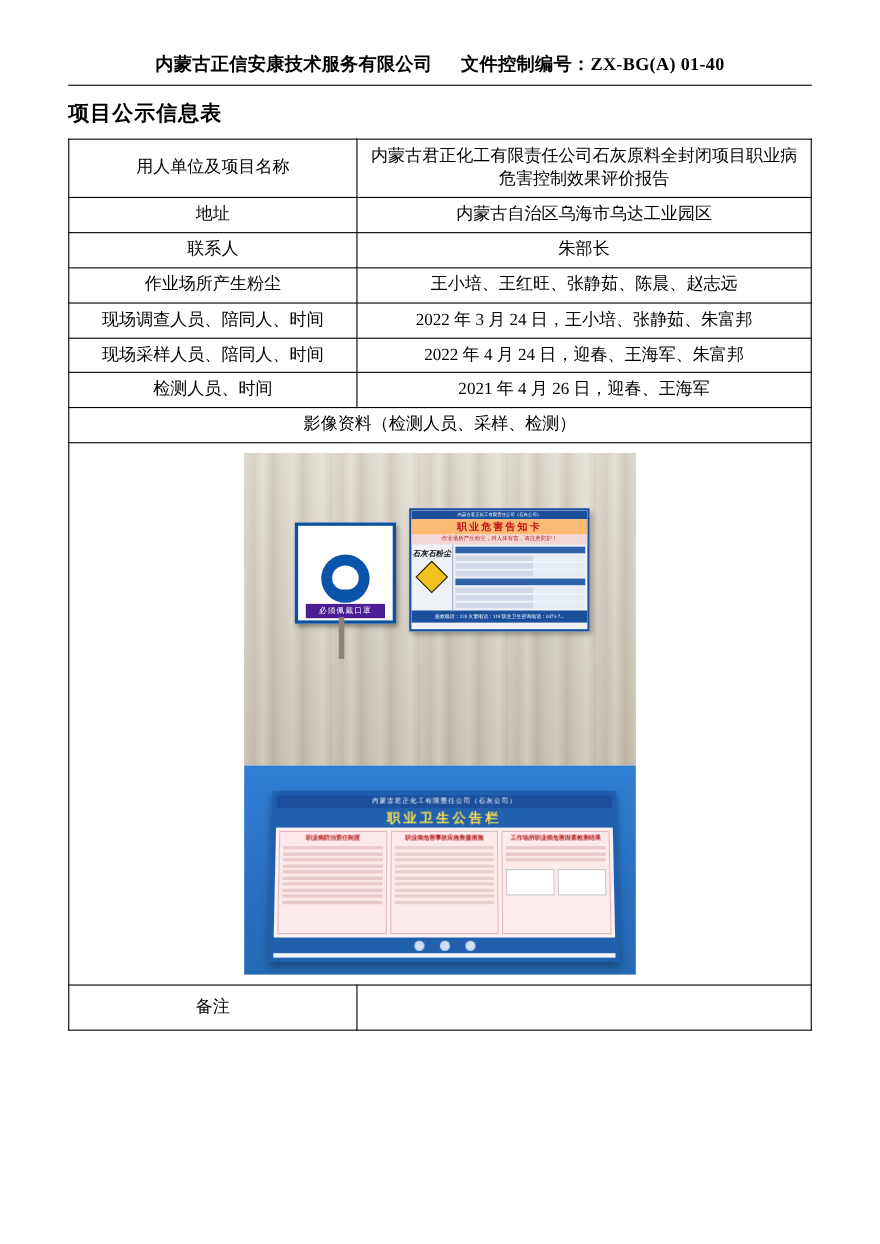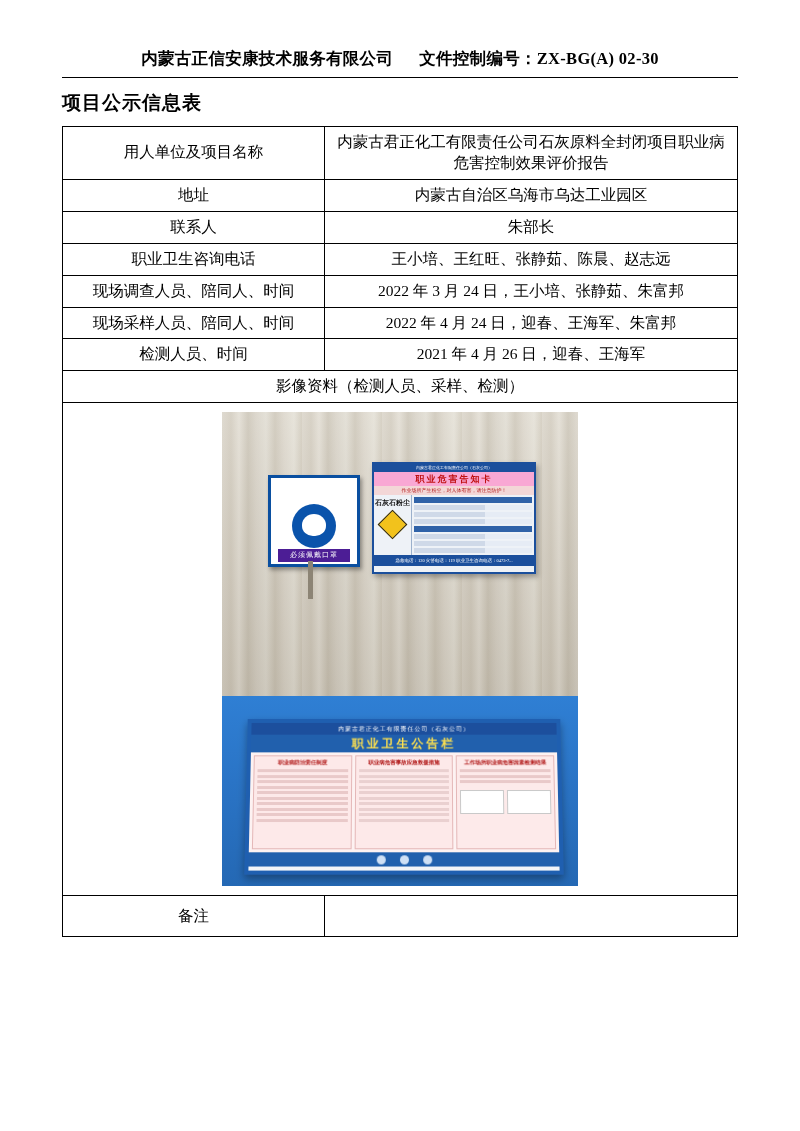--- a/index.html
+++ b/index.html
@@ -161,21 +161,21 @@
   .sign-board .sb-top {
     height: 8px;
     background: #1b4f9c;
     color: #fff;
     font-size: 4px;
     line-height: 8px;
     text-align: center;
   }
   .sign-board .sb-title {
     height: 14px;
-    background: #f9a8d4;
+    background: #fdba74;
     color: #c01010;
     font-weight: bold;
     font-size: 9px;
     line-height: 14px;
     text-align: center;
     letter-spacing: 2px;
   }
   .sign-board .sb-red {
     height: 9px;
     background: #f3d7d7;
@@ -197,20 +197,21 @@
     justify-content: flex-start;
     padding-top: 4px;
     box-sizing: border-box;
   }
   .sign-board .sb-left .nm {
     color: #111;
     font-size: 7px;
     font-weight: bold;
     line-height: 9px;
     text-align: center;
+    font-style: italic;
   }
   .sign-board .sb-left .diamond {
     margin-top: 6px;
     width: 19px; height: 19px;
     background: #f2c21c;
     border: 1px solid #222;
     transform: rotate(45deg);
   }
   .sign-board .sb-right {
     flex: 1;
@@ -336,41 +337,41 @@
   }
   td.remark-value { }
 </style>
 </head>
 <body>
 
 <div class="page">
 
   <div class="header">
     <span class="h-left">内蒙古正信安康技术服务有限公司</span>
-    <span class="h-right">文件控制编号：ZX-BG(A) 02-30</span>
+    <span class="h-right">文件控制编号：ZX-BG(A) 01-40</span>
   </div>
 
   <div class="doc-title">项目公示信息表</div>
 
   <table class="info">
     <tbody>
       <tr>
         <td class="label">用人单位及项目名称</td>
         <td class="value">内蒙古君正化工有限责任公司石灰原料全封闭项目职业病危害控制效果评价报告</td>
       </tr>
       <tr>
         <td class="label">地址</td>
         <td class="value">内蒙古自治区乌海市乌达工业园区</td>
       </tr>
       <tr>
         <td class="label">联系人</td>
         <td class="value">朱部长</td>
       </tr>
       <tr>
-        <td class="label">职业卫生咨询电话</td>
+        <td class="label">作业场所产生粉尘</td>
         <td class="value">王小培、王红旺、张静茹、陈晨、赵志远</td>
       </tr>
       <tr>
         <td class="label">现场调查人员、陪同人、时间</td>
         <td class="value">2022 年 3 月 24 日，王小培、张静茹、朱富邦</td>
       </tr>
       <tr>
         <td class="label">现场采样人员、陪同人、时间</td>
         <td class="value">2022 年 4 月 24 日，迎春、王海军、朱富邦</td>
       </tr>

